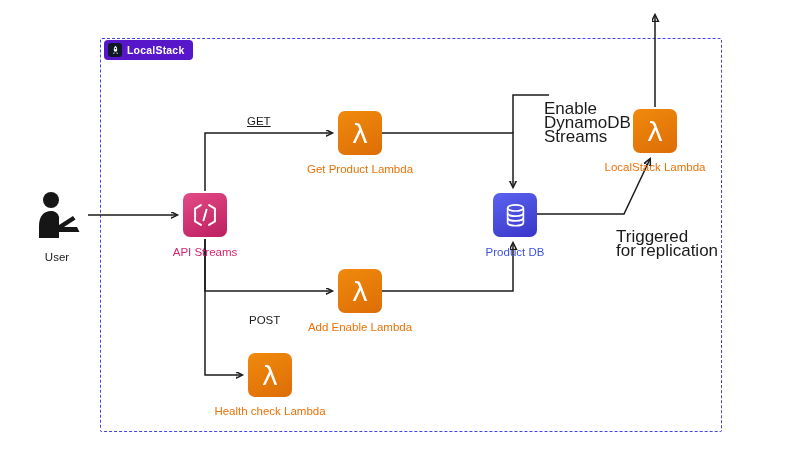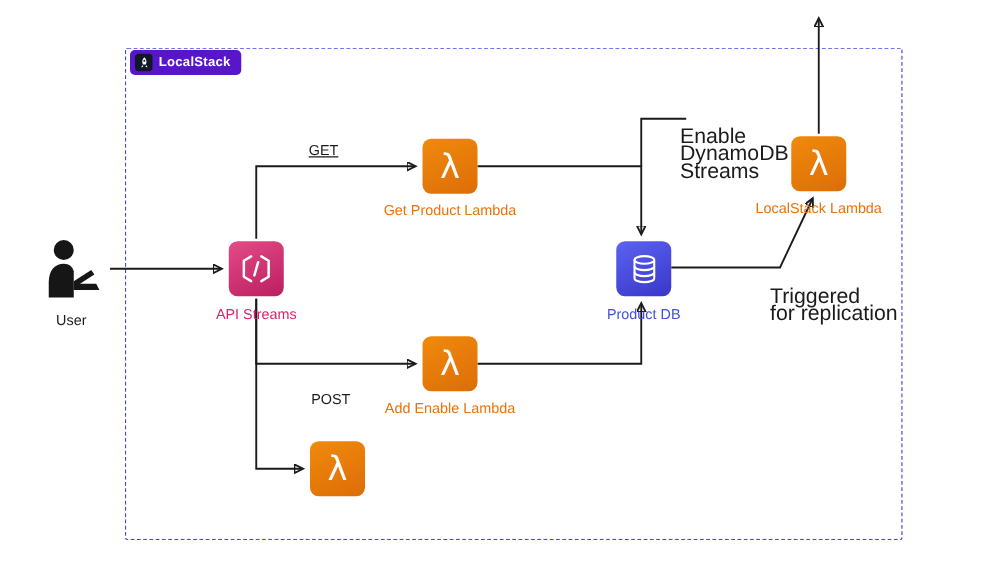--- a/index.html
+++ b/index.html
@@ -96,20 +96,21 @@
   <div class="node-label lbl-orange" style="left:280px; top:163px;">Get Product Lambda</div>
 
   <div class="node lambda" style="left:338px; top:269px;">
     <span class="lambda-glyph">λ</span>
   </div>
   <div class="node-label lbl-orange" style="left:280px; top:321px;">Add Enable Lambda</div>
 
   <div class="node lambda" style="left:248px; top:353px;">
     <span class="lambda-glyph">λ</span>
   </div>
+  <div class="node-label lbl-orange" style="left:190px; top:405px;">Health check Lambda</div>
 
   <div class="node db" style="left:493px; top:193px;">
     <svg width="27" height="27" viewBox="0 0 24 24">
       <g stroke="#ffffff" stroke-width="1.5" fill="none">
         <ellipse cx="12" cy="5.3" rx="7" ry="2.7"></ellipse>
         <path d="M5 5.3 V18.4 C5 19.9 8.1 21.1 12 21.1 C15.9 21.1 19 19.9 19 18.4 V5.3"></path>
         <path d="M5 9.8 C5 11.3 8.1 12.5 12 12.5 C15.9 12.5 19 11.3 19 9.8"></path>
         <path d="M5 14.1 C5 15.6 8.1 16.8 12 16.8 C15.9 16.8 19 15.6 19 14.1"></path>
       </g>
     </svg>

